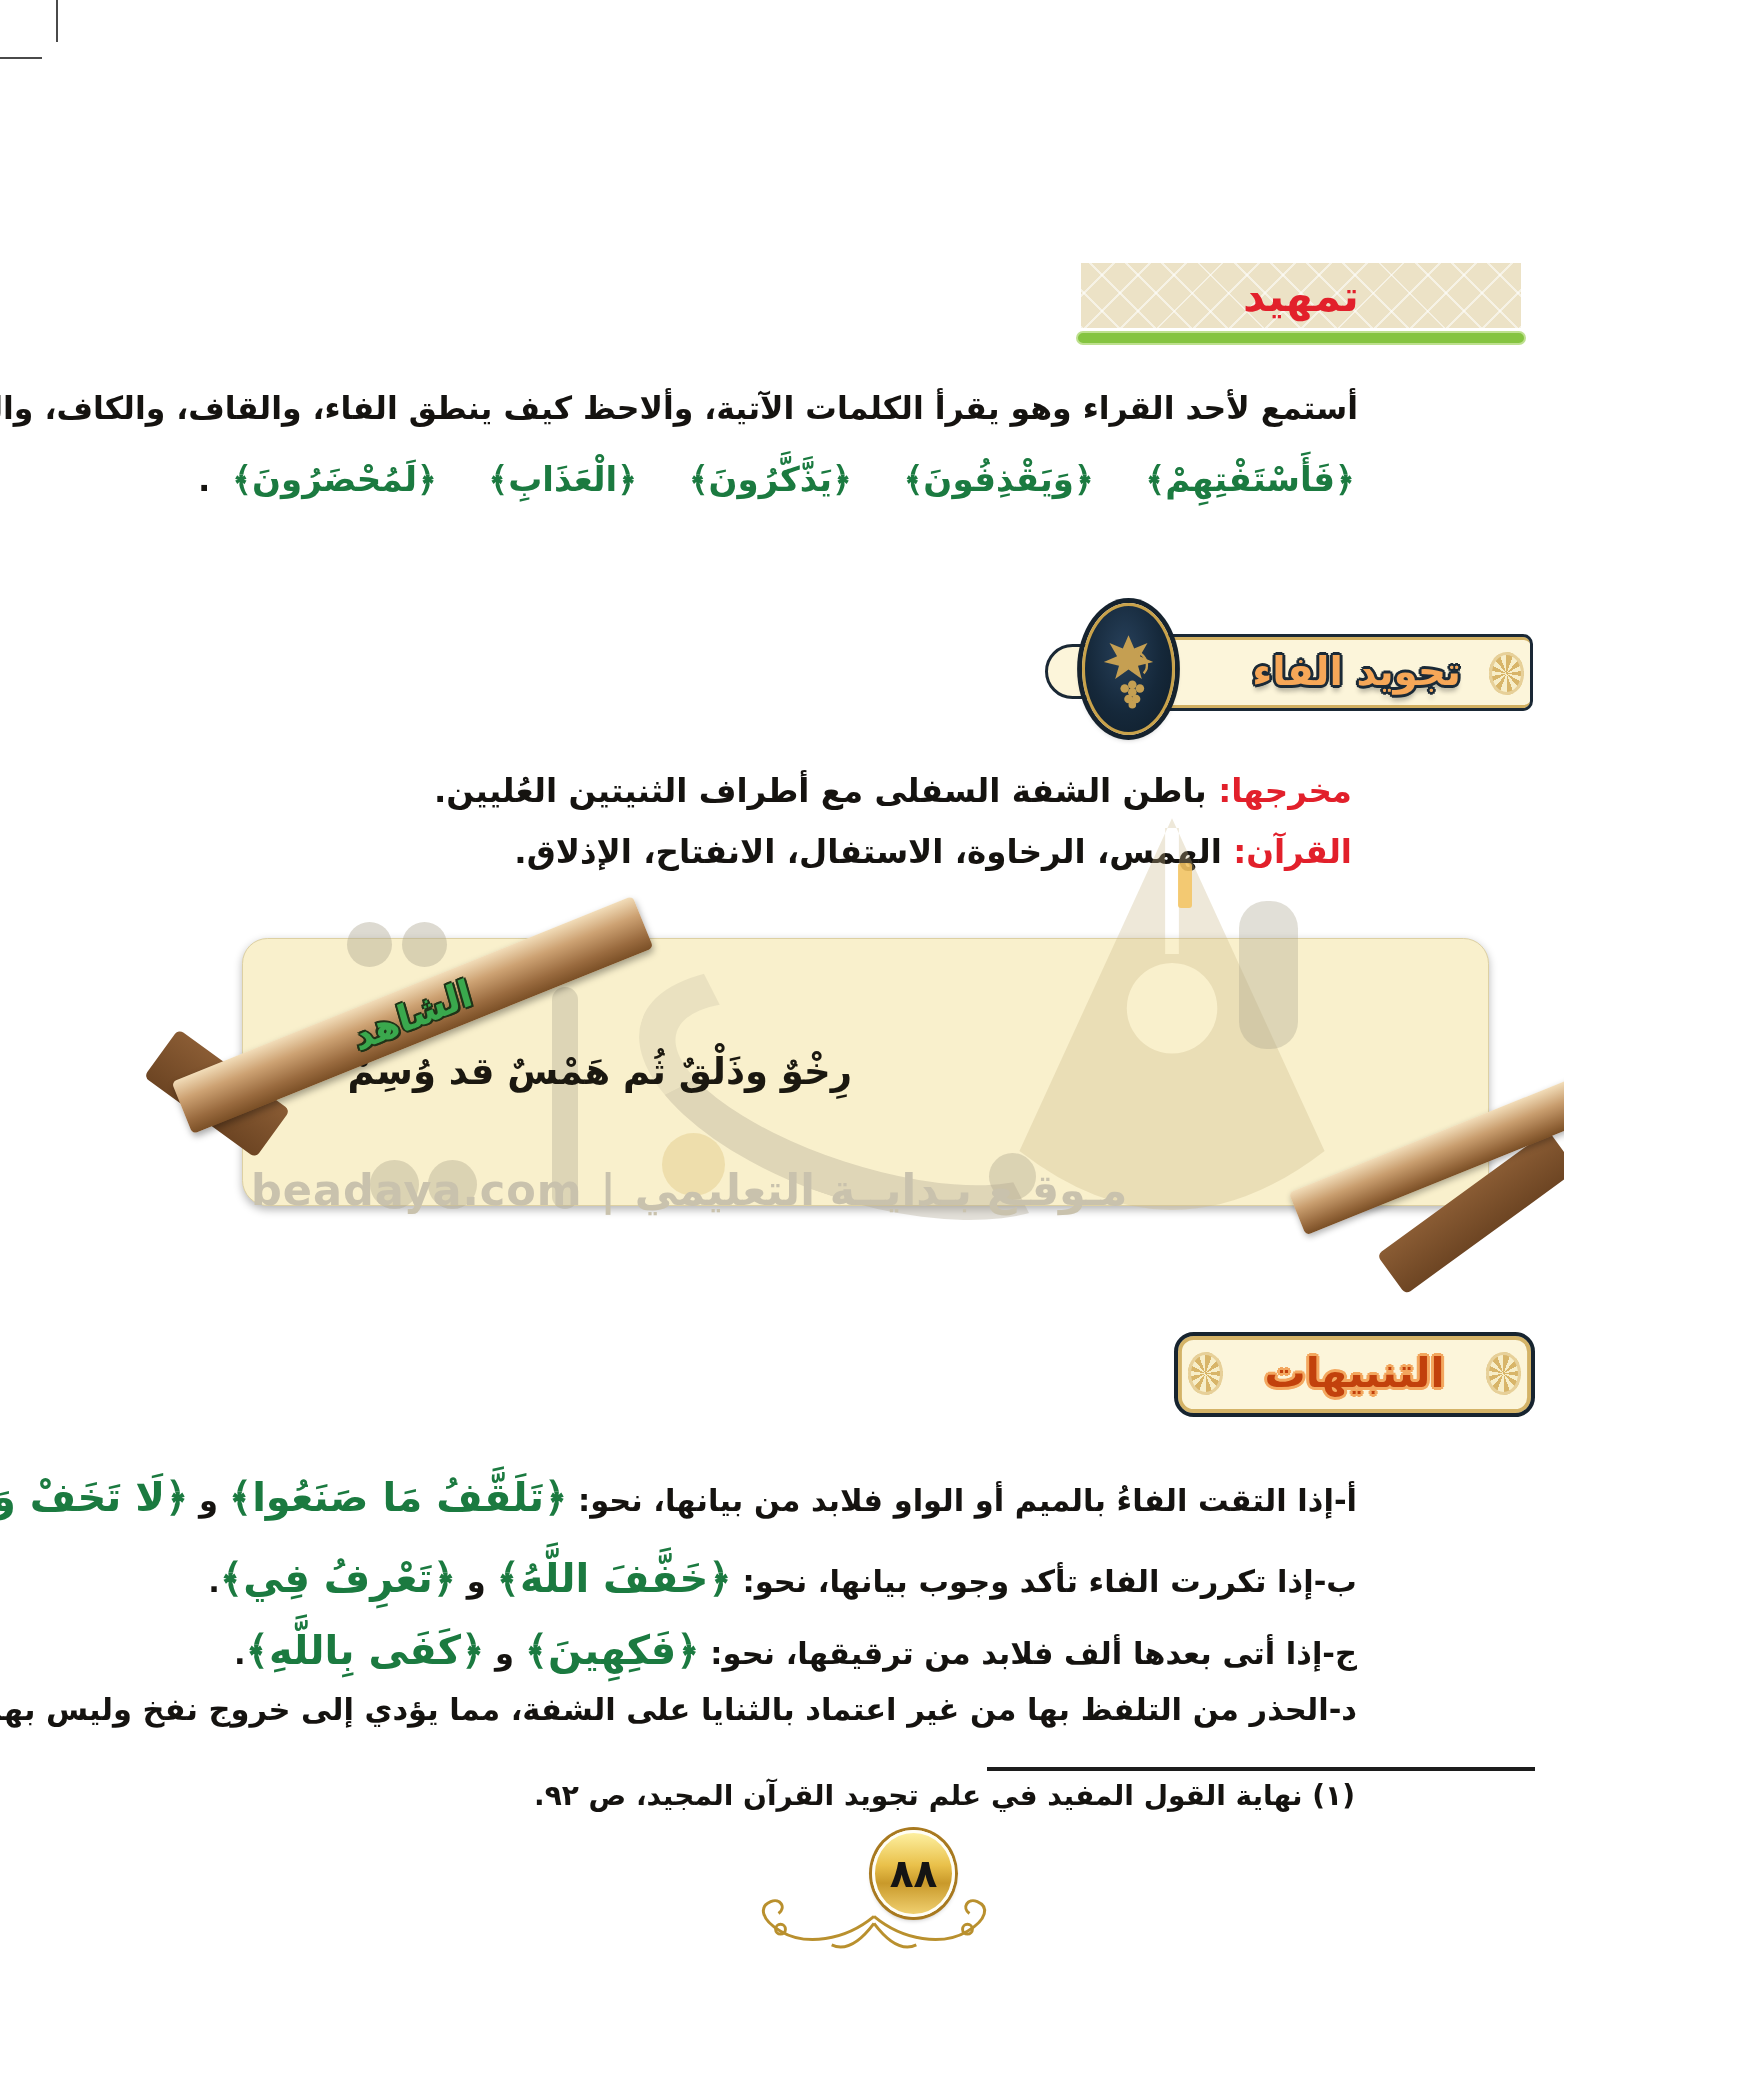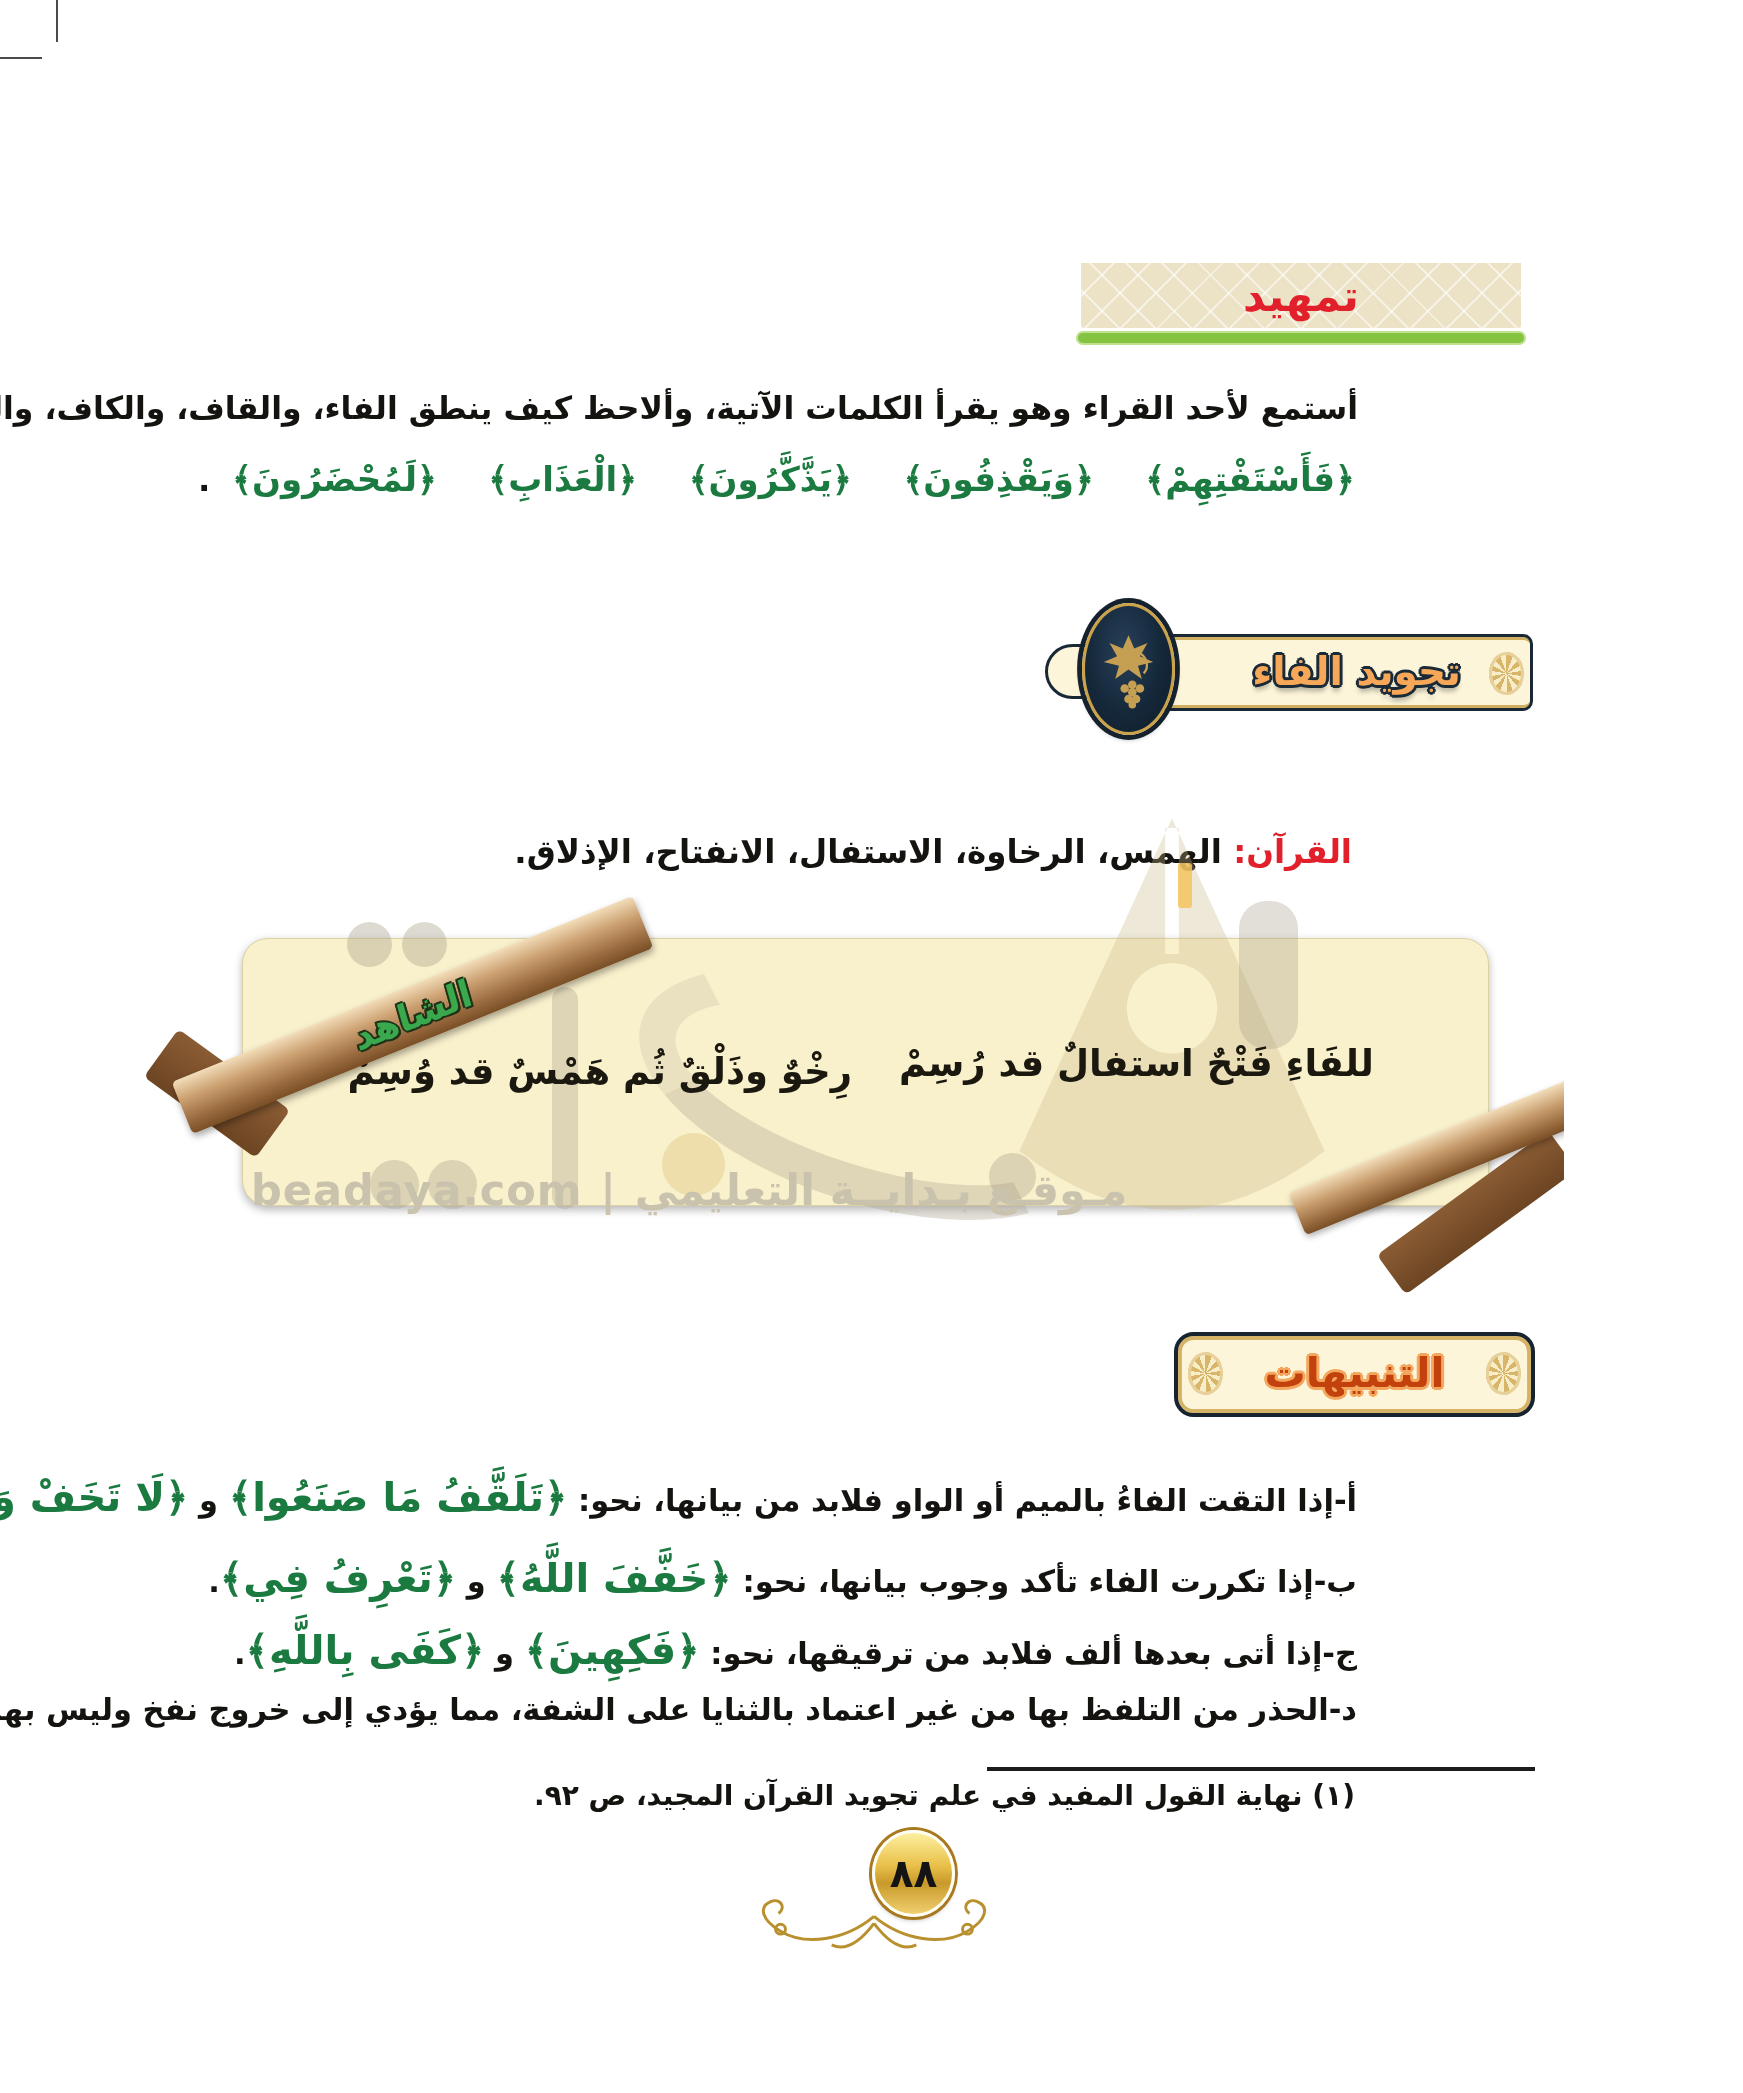--- a/index.html
+++ b/index.html
@@ -149,20 +149,23 @@
             <circle cx="30" cy="73" r="4.5"></circle>
             <circle cx="38" cy="73" r="4.5"></circle>
           <circle cx="34" cy="79" r="4"></circle>
         </g>
         <path d="M40 24 C 50 28, 52 40, 46 46" stroke="#c59f52" stroke-width="2.5" fill="none"></path>
       </svg>
     </div>
     <div class="abs sec-title">تجويد الفاء</div>
   </div>
 
+  <div class="abs defline nowrap" style="top:769px;">
+    <span class="deflabel">مخرجها:</span><span> باطن الشفة السفلى مع أطراف الثنيتين العُليين.</span>
+  </div>
   <div class="abs defline nowrap" style="top:830px;">
     <span class="deflabel">القرآن:</span><span> الهمس، الرخاوة، الاستفال، الانفتاح، الإذلاق.</span>
   </div>
 
   <div class="abs shahid-box"></div>
 
   <svg class="wm" style="left:985px;top:806px;" width="374" height="493" viewBox="0 0 380 500">
     <path fill-rule="evenodd" fill="rgba(203,184,137,0.32)" d="M190 12 L345 350 Q190 470 35 350 Z
          M190 159 a46 46 0 1 0 0.1 0 Z
          M183 22 h14 v128 h-14 Z"></path>
@@ -171,21 +174,20 @@
   <div class="wm" style="left:347px;top:922px;width:45px;height:45px;border-radius:50%;background:rgba(170,162,140,.4);"></div>
   <div class="wm" style="left:402px;top:922px;width:45px;height:45px;border-radius:50%;background:rgba(170,162,140,.4);"></div>
   <div class="wm" style="left:552px;top:987px;width:25.6px;height:222px;border-radius:12.8px;background:rgba(170,162,140,.35);"></div>
   <div class="wm" style="left:1239px;top:901px;width:59px;height:148px;border-radius:27.6px;background:rgba(170,162,140,.35);"></div>
   <div class="wm" style="left:630px;top:985px;width:473px;height:217px;border:37px solid transparent;border-bottom-color:rgba(170,162,140,.33);border-left-color:rgba(170,162,140,.18);border-radius:50%;transform:rotate(18deg);box-sizing:border-box;"></div>
   <div class="wm" style="left:662px;top:1133px;width:63px;height:63px;border-radius:50%;background:rgba(229,207,146,.55);"></div>
   <div class="wm" style="left:370px;top:1160px;width:49px;height:49px;border-radius:50%;background:rgba(170,162,140,.38);"></div>
   <div class="wm" style="left:428px;top:1160px;width:49px;height:49px;border-radius:50%;background:rgba(170,162,140,.38);"></div>
   <div class="wm" style="left:989px;top:1153px;width:47px;height:47px;border-radius:50%;background:rgba(170,162,140,.38);"></div>
 
-  <div class="abs verse" style="left:960px;top:1042px;width:414px;">للفَاءِ فَتْحٌ استفالٌ قد رُسِمْ</div>
   <div class="abs verse" style="left:379px;top:1050px;width:473px;">
     <span>رِخْوٌ وذَلْقٌ ثُم هَمْسٌ قد وُسِمْ</span>
     <sup>(١)</sup>
   </div>
 
   <div class="abs wm-line">
     <span>beadaya.com</span><span class="sep">|</span><span>مـوقـع بـدايــة التعليمي</span>
   </div>
 
   <div class="abs ribbon-a-tail"></div>

